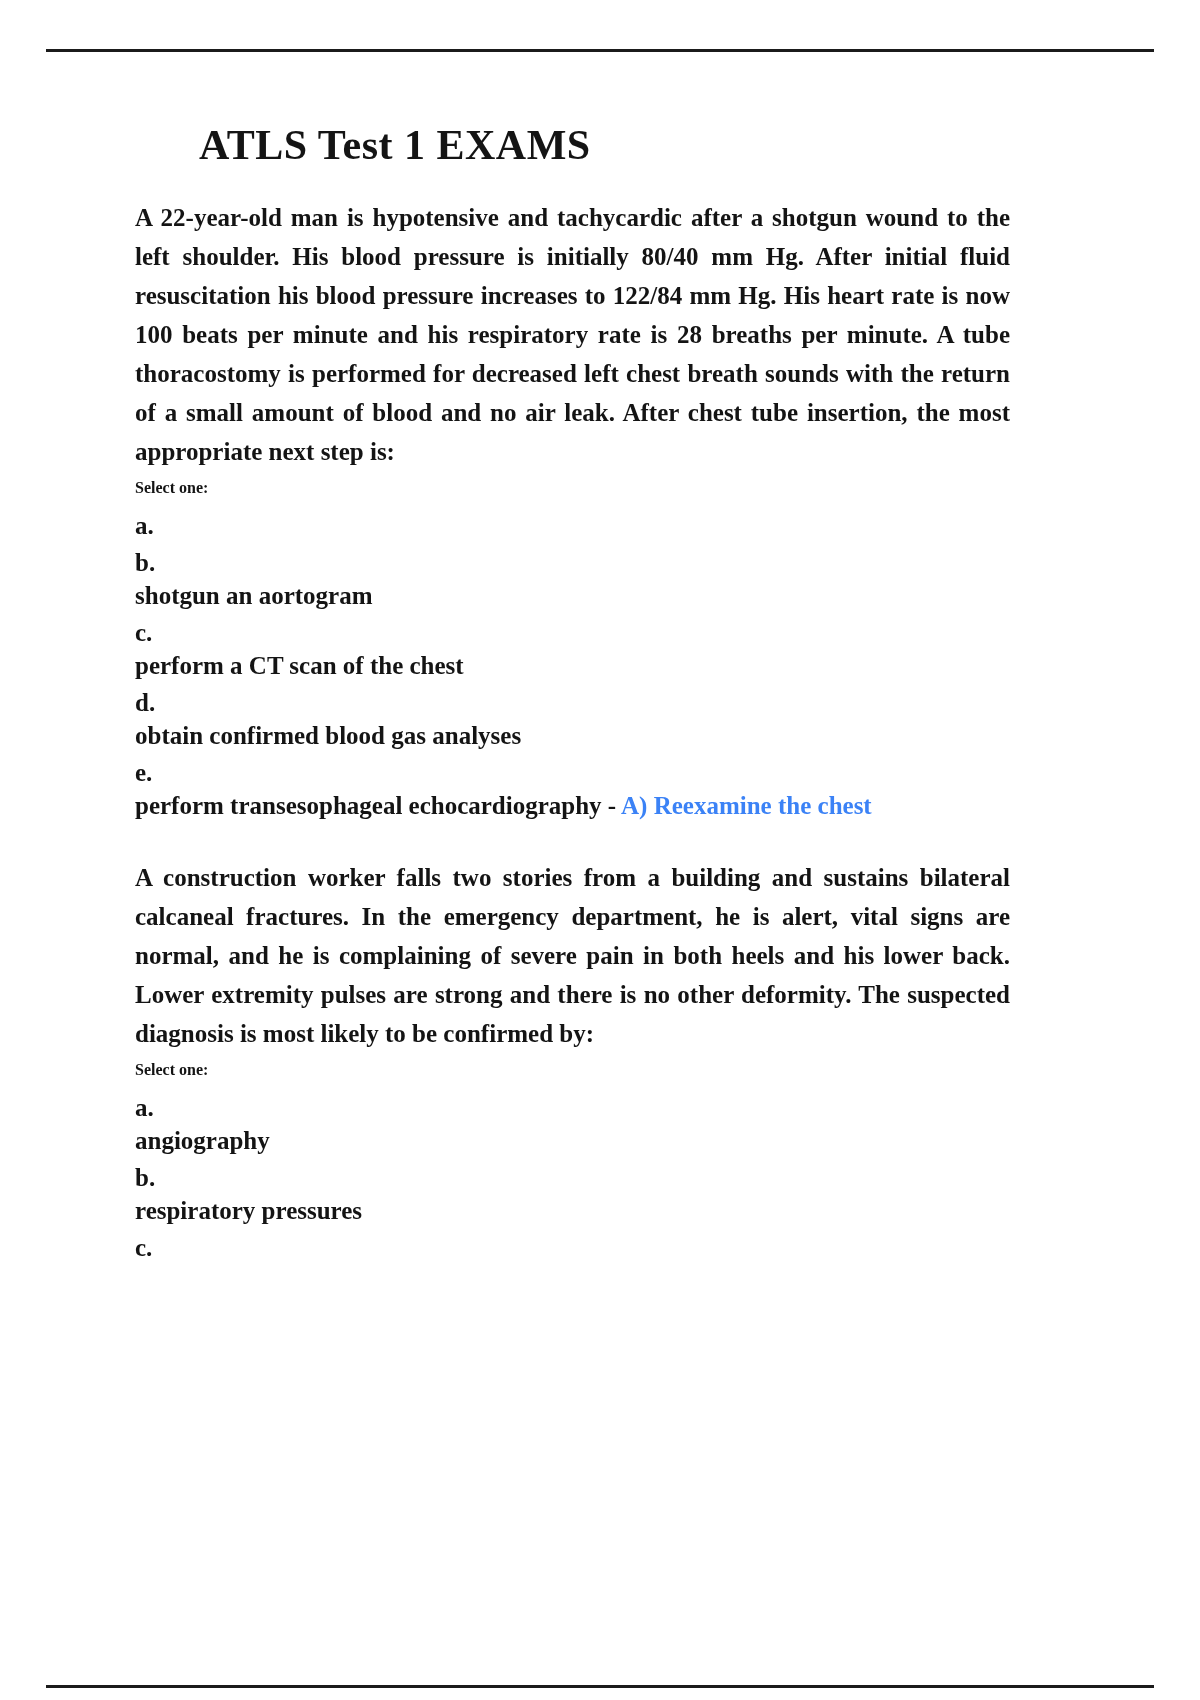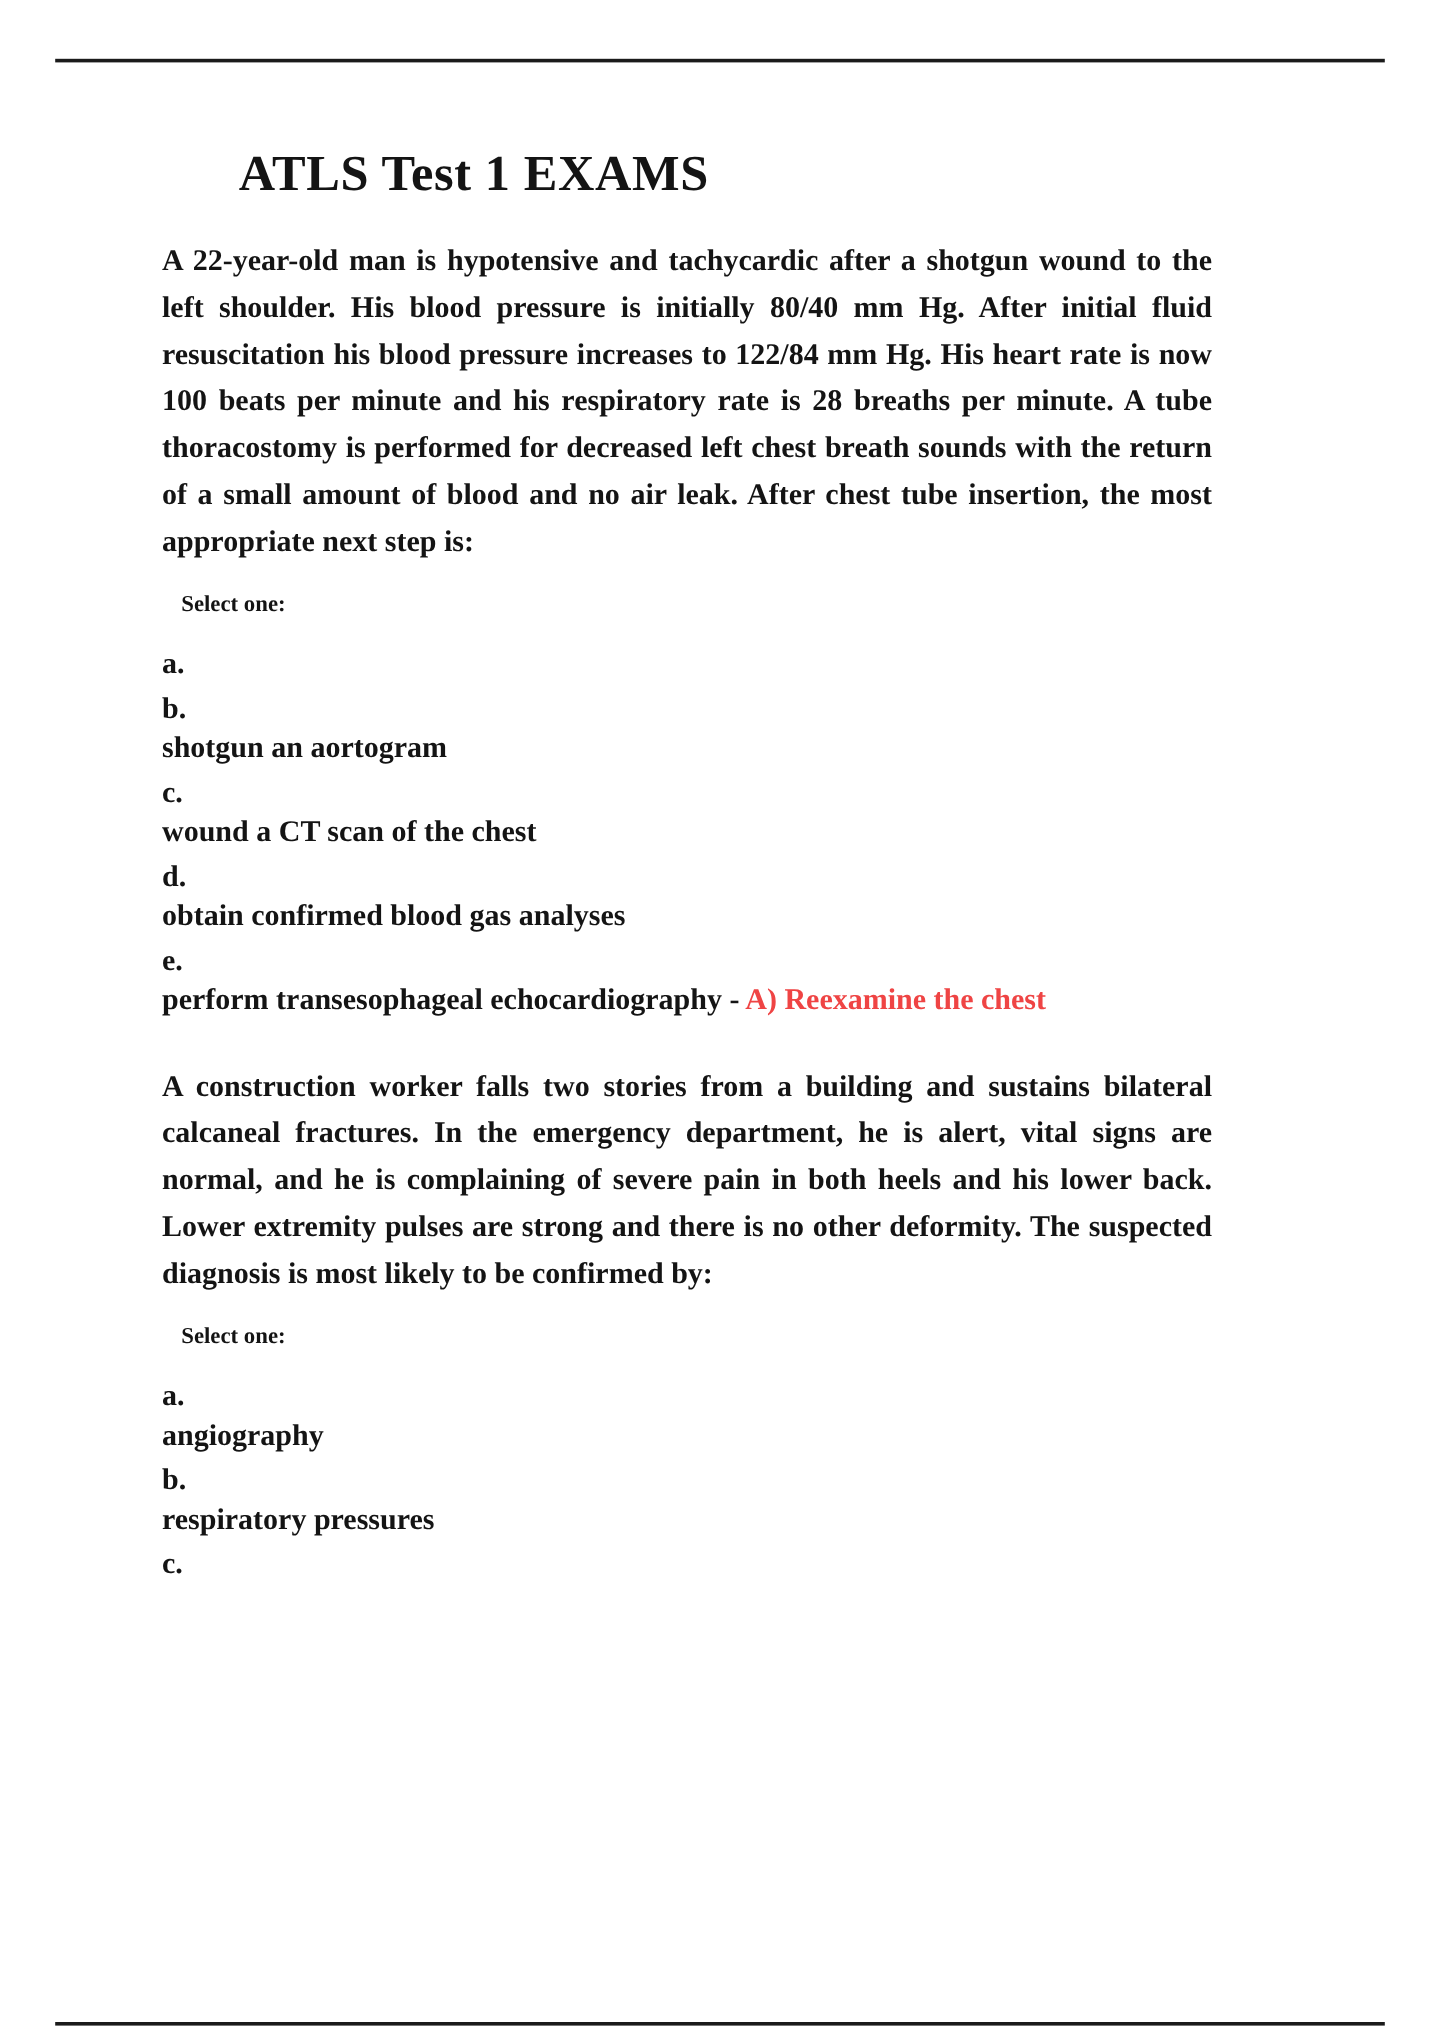--- a/index.html
+++ b/index.html
@@ -40,23 +40,23 @@
     margin: 0 0 30px 64px;
     letter-spacing: 0.5px;
   }
   .stem {
     font-size: 25px;
     line-height: 39px;
     text-align: justify;
     margin: 0;
   }
   .select-label {
-    font-size: 19px;
+    font-size: 16px;
     line-height: 34px;
-    margin: 16px;
+    margin: 0;
   }
   .option {
     margin-top: 4px;
   }
   .opt-letter,
   .opt-text {
     font-size: 25px;
     line-height: 33px;
   }
   .question-2 {
@@ -85,31 +85,31 @@
         <div class="opt-letter" data-bind="questions.0.options.0.letter">a.</div>
       </div>
 
       <div class="option">
         <div class="opt-letter" data-bind="questions.0.options.1.letter">b.</div>
         <div class="opt-text" data-bind="questions.0.options.1.text">shotgun an aortogram</div>
       </div>
 
       <div class="option">
         <div class="opt-letter" data-bind="questions.0.options.2.letter">c.</div>
-        <div class="opt-text" data-bind="questions.0.options.2.text">wound a CT scan of the chest</div>
+        <div class="opt-text" data-bind="questions.0.options.2.text">perform a CT scan of the chest</div>
       </div>
 
       <div class="option">
         <div class="opt-letter" data-bind="questions.0.options.3.letter">d.</div>
         <div class="opt-text" data-bind="questions.0.options.3.text">obtain confirmed blood gas analyses</div>
       </div>
 
       <div class="option">
         <div class="opt-letter" data-bind="questions.0.options.4.letter">e.</div>
-        <div class="opt-text"><span data-bind="questions.0.options.4.text">perform transesophageal echocardiography - </span><span class="answer" data-bind="questions.0.options.4.answer" data-bind-color="document.answer_color" style="color: #ef4444;">A) Reexamine the chest</span></div>
+        <div class="opt-text"><span data-bind="questions.0.options.4.text">perform transesophageal echocardiography - </span><span class="answer" data-bind="questions.0.options.4.answer" data-bind-color="document.answer_color" style="color: #3b82f6;">A) Reexamine the chest</span></div>
       </div>
     </section>
 
     <section class="question question-2">
       <p class="stem" data-bind="questions.1.stem">A construction worker falls two stories from a building and sustains bilateral calcaneal fractures. In the emergency department, he is alert, vital signs are normal, and he is complaining of severe pain in both heels and his lower back. Lower extremity pulses are strong and there is no other deformity. The suspected diagnosis is most likely to be confirmed by:</p>
       <p class="select-label" data-bind="questions.1.select_label">Select one:</p>
 
       <div class="option">
         <div class="opt-letter" data-bind="questions.1.options.0.letter">a.</div>
         <div class="opt-text" data-bind="questions.1.options.0.text">angiography</div>

